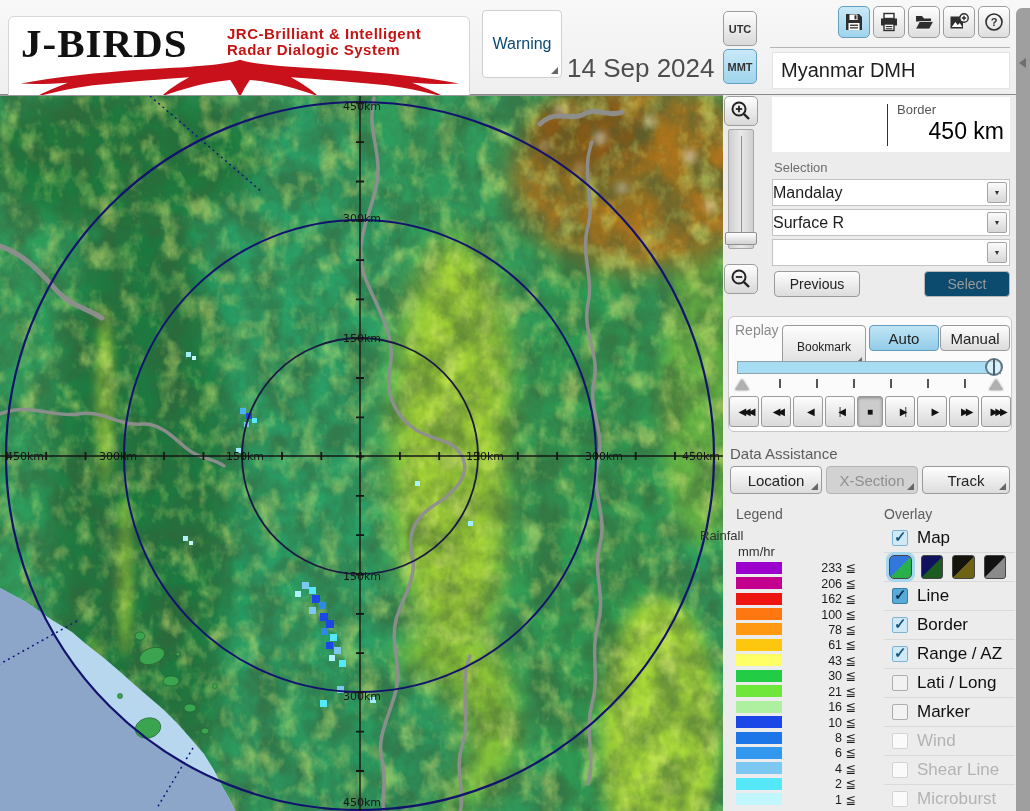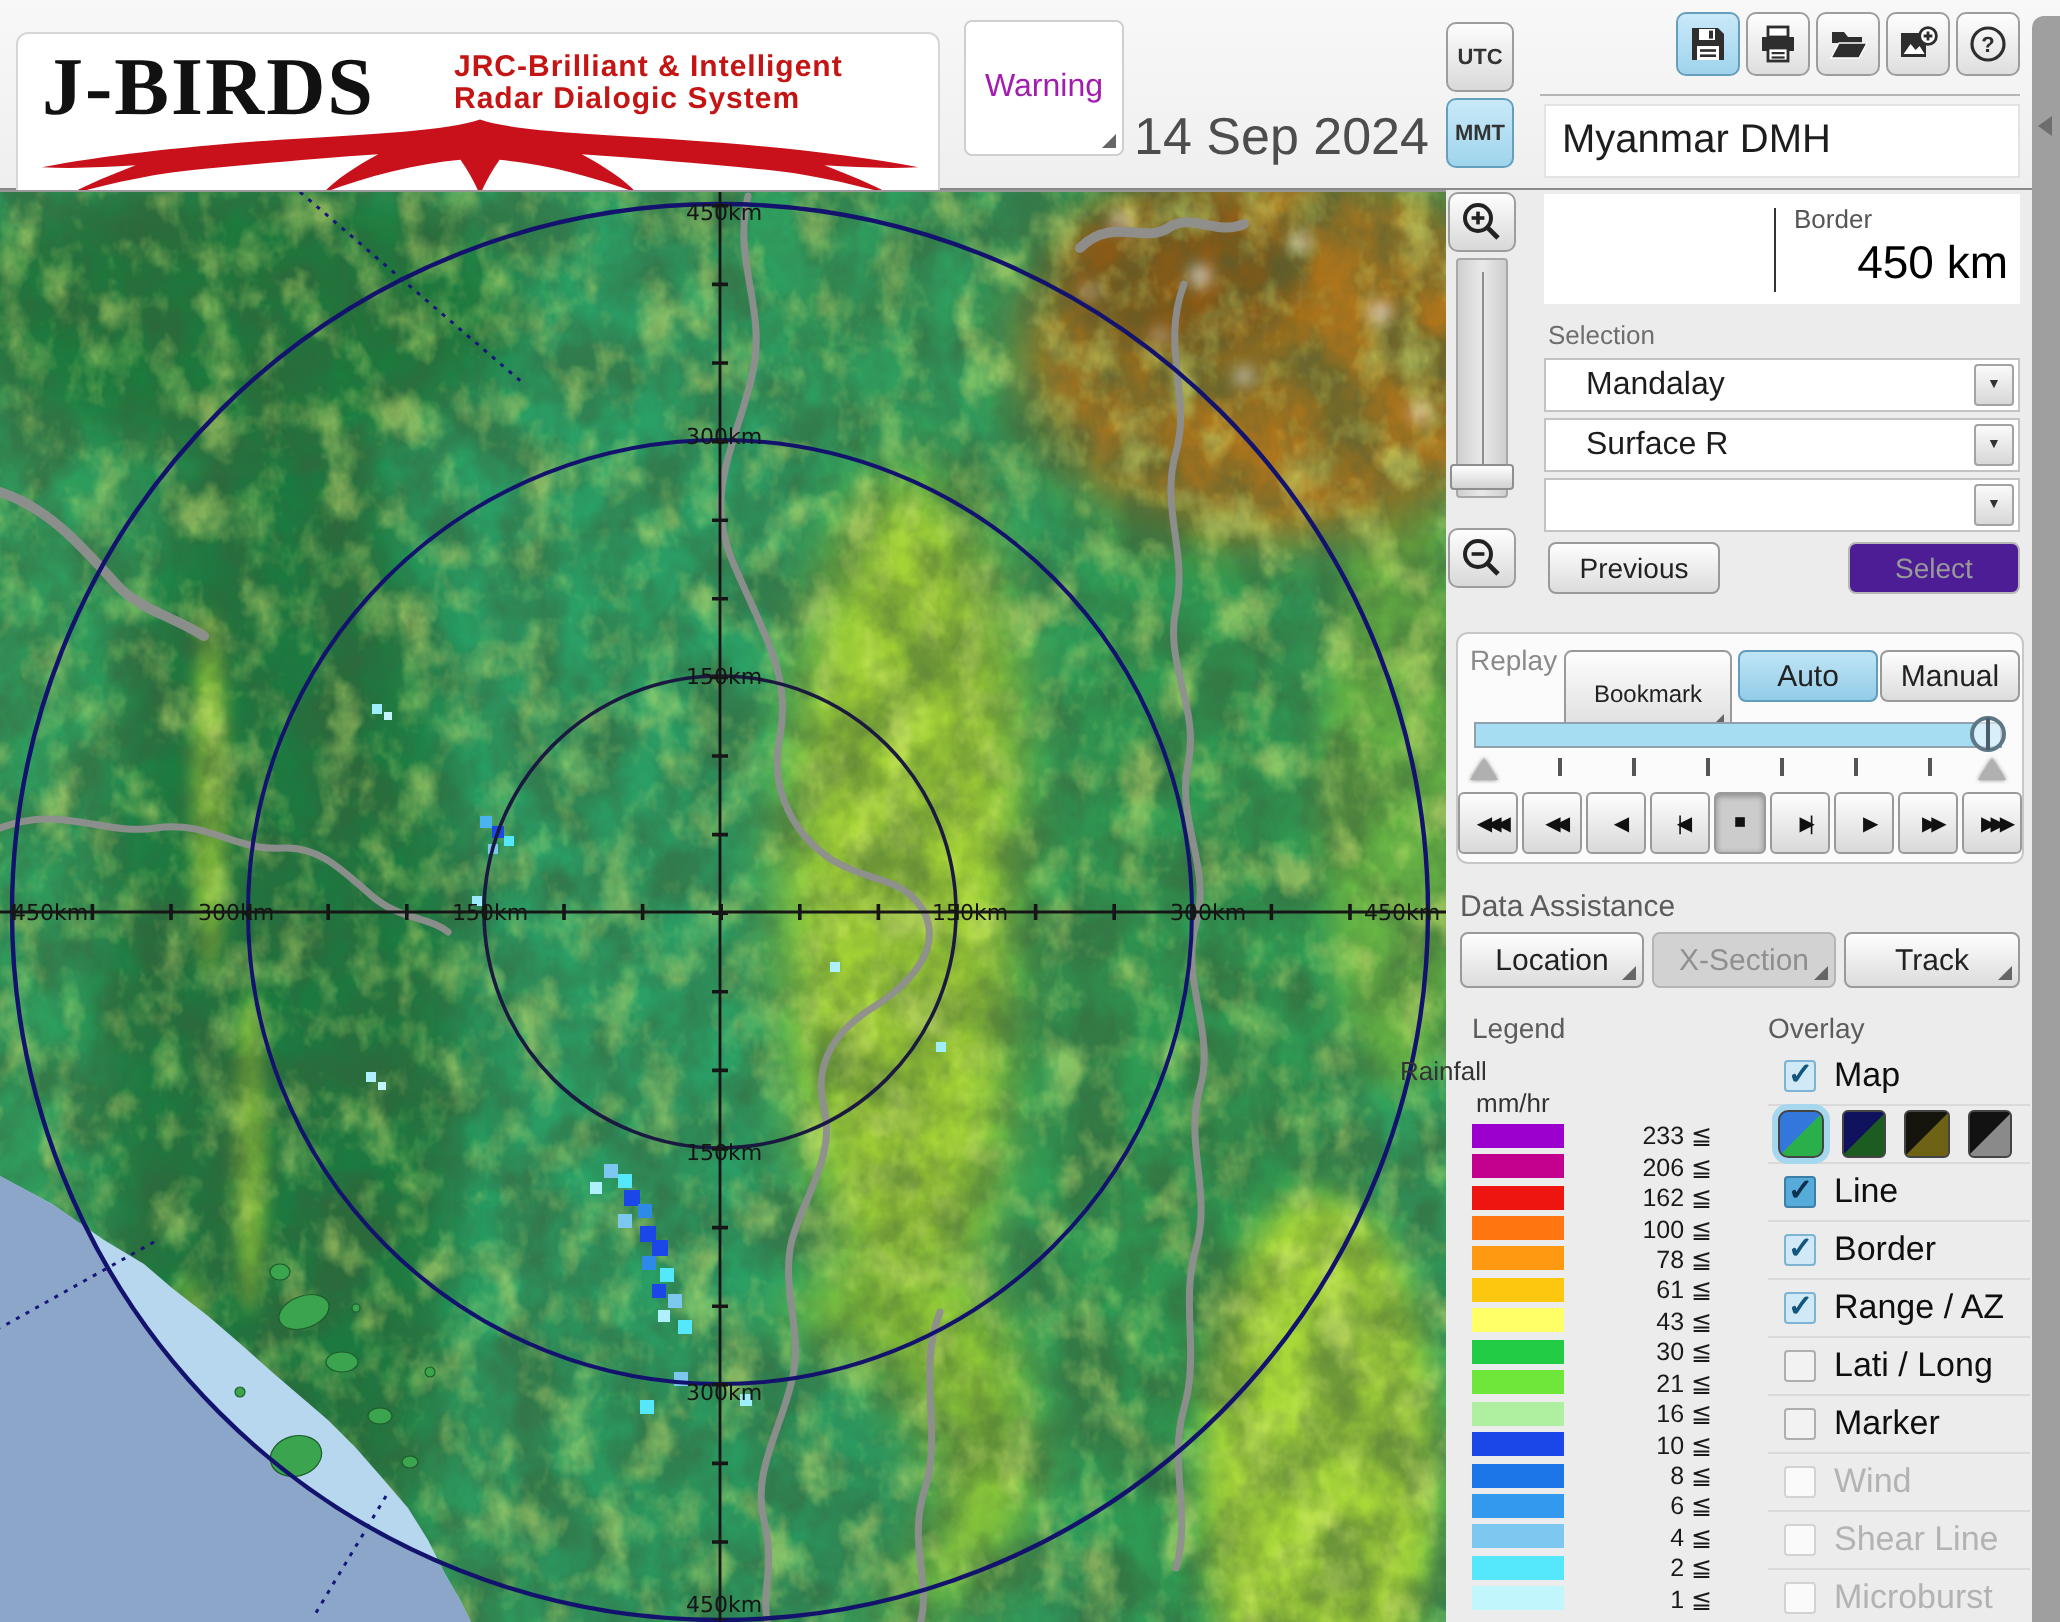--- a/index.html
+++ b/index.html
@@ -14,21 +14,21 @@
   #logo-card { position:absolute; left:8px; top:16px; width:462px; height:85px;
     background:#fff; border:1px solid #d6d6d6; border-radius:6px; overflow:hidden; }
   #logo-title { position:absolute; left:12px; top:2px; font-family:"Liberation Serif", serif;
     font-weight:bold; font-size:41px; color:#111; letter-spacing:1px; }
   #logo-sub { position:absolute; left:218px; top:9px; color:#c41414; font-weight:bold;
     font-size:15px; line-height:16px; letter-spacing:0.5px; }
   #eagle { position:absolute; left:6px; top:40px; width:450px; height:44px; }
   .menu-corner::after { content:""; position:absolute; right:3px; bottom:3px;
     border-left:7px solid transparent; border-bottom:7px solid #666; width:0; height:0; }
   #warning-btn { position:absolute; left:482px; top:10px; width:80px; height:68px;
-    background:#fff; border:1px solid #cfcfcf; border-radius:4px; color:#a21caf;
+    background:#fff; border:1px solid #cfcfcf; border-radius:4px; color:#0c4a6e;
     font-size:16px; display:flex; align-items:center; justify-content:center; }
   #clock-time { position:absolute; left:567px; top:0px; font-size:45px; font-weight:bold;
     color:#4d4d4d; letter-spacing:1px; }
   #clock-date { position:absolute; left:567px; top:53px; font-size:26px; color:#4d4d4d; }
   .tz-btn { position:absolute; left:723px; width:34px; height:35px; border-radius:5px;
     font-size:11px; font-weight:bold; color:#333; display:flex; align-items:center;
     justify-content:center; background:linear-gradient(#fdfdfd,#d9d9d9); border:1px solid #9d9d9d; }
   #tz-utc { top:11px; }
   #tz-mmt { top:49px; background:linear-gradient(#c9e9f8,#9fd4ec); border-color:#649fbe; }
   .tool-btn { position:absolute; top:6px; width:32px; height:32px; border-radius:5px;
@@ -57,29 +57,29 @@
   #zoom-groove { position:absolute; left:12px; top:6px; width:1px; height:108px; background:#8f8f8f; }
   #zoom-handle { position:absolute; left:-4px; top:102px; width:32px; height:13px; border-radius:2px;
     background:linear-gradient(#ffffff,#d2d2d2); border:1px solid #8f8f8f; }
   
   .panel-label { position:absolute; color:#6e6e6e; font-size:13px; }
   #range-box { position:absolute; left:772px; top:97px; width:238px; height:55px; background:#fff; }
   #range-div { position:absolute; left:115px; top:7px; width:1px; height:42px; background:#333; }
   #range-label { position:absolute; left:125px; top:5px; font-size:13px; color:#555; }
   #range-value { position:absolute; right:6px; top:21px; font-size:23px; color:#000; }
   .dropdown { position:absolute; left:772px; width:238px; height:27px; background:#fff;
-    border:1px solid #c3c3c3; display:flex; align-items:center; padding-left:20px;
+    border:1px solid #c3c3c3; display:flex; align-items:center; padding-left:0;
     font-size:16px; color:#1d1d1d; }
   .dd-arrow { position:absolute; right:2px; top:2px; width:20px; height:21px; border-radius:2px;
     background:linear-gradient(#fbfbfb,#d7d7d7); border:1px solid #a3a3a3;
     display:flex; align-items:center; justify-content:center; font-size:7px; color:#333; }
   .btn { background:linear-gradient(#fefefe,#dcdcdc); border:1px solid #9a9a9a; border-radius:4px;
     color:#222; display:flex; align-items:center; justify-content:center; position:absolute; }
   .btn.blue { background:linear-gradient(#bfe5f6,#93cce8); border-color:#5f9cbd; }
-  .btn.off  { background:#4c1d95; color:#9a9a9a; border-color:#b7b7b7; }
+  .btn.off  { background:#0c4a6e; color:#9a9a9a; border-color:#b7b7b7; }
   #replay-box { position:absolute; left:728px; top:316px; width:284px; height:116px;
     background:#fbfbfb; border:1px solid #c7c7c7; border-radius:6px; }
   #replay-label { position:absolute; left:735px; top:322px; font-size:14px; color:#8a8a8a; }
   #rslider { position:absolute; left:737px; top:361px; width:264px; height:13px;
     background:#a7ddf2; border:1px solid #8fa2ab; }
   #rhandle { position:absolute; left:247px; top:-4px; width:18px; height:18px; border-radius:50%;
     border:2px solid #5d7785; background:rgba(255,255,255,.55); }
   #rhandle::after { content:""; position:absolute; left:6px; top:-1px; width:1.5px; height:16px; background:#4a5f6b; }
   #rticks { position:absolute; left:735px; top:377px; width:268px; height:13px; }
   .tri-up { position:absolute; bottom:0; width:0; height:0;

